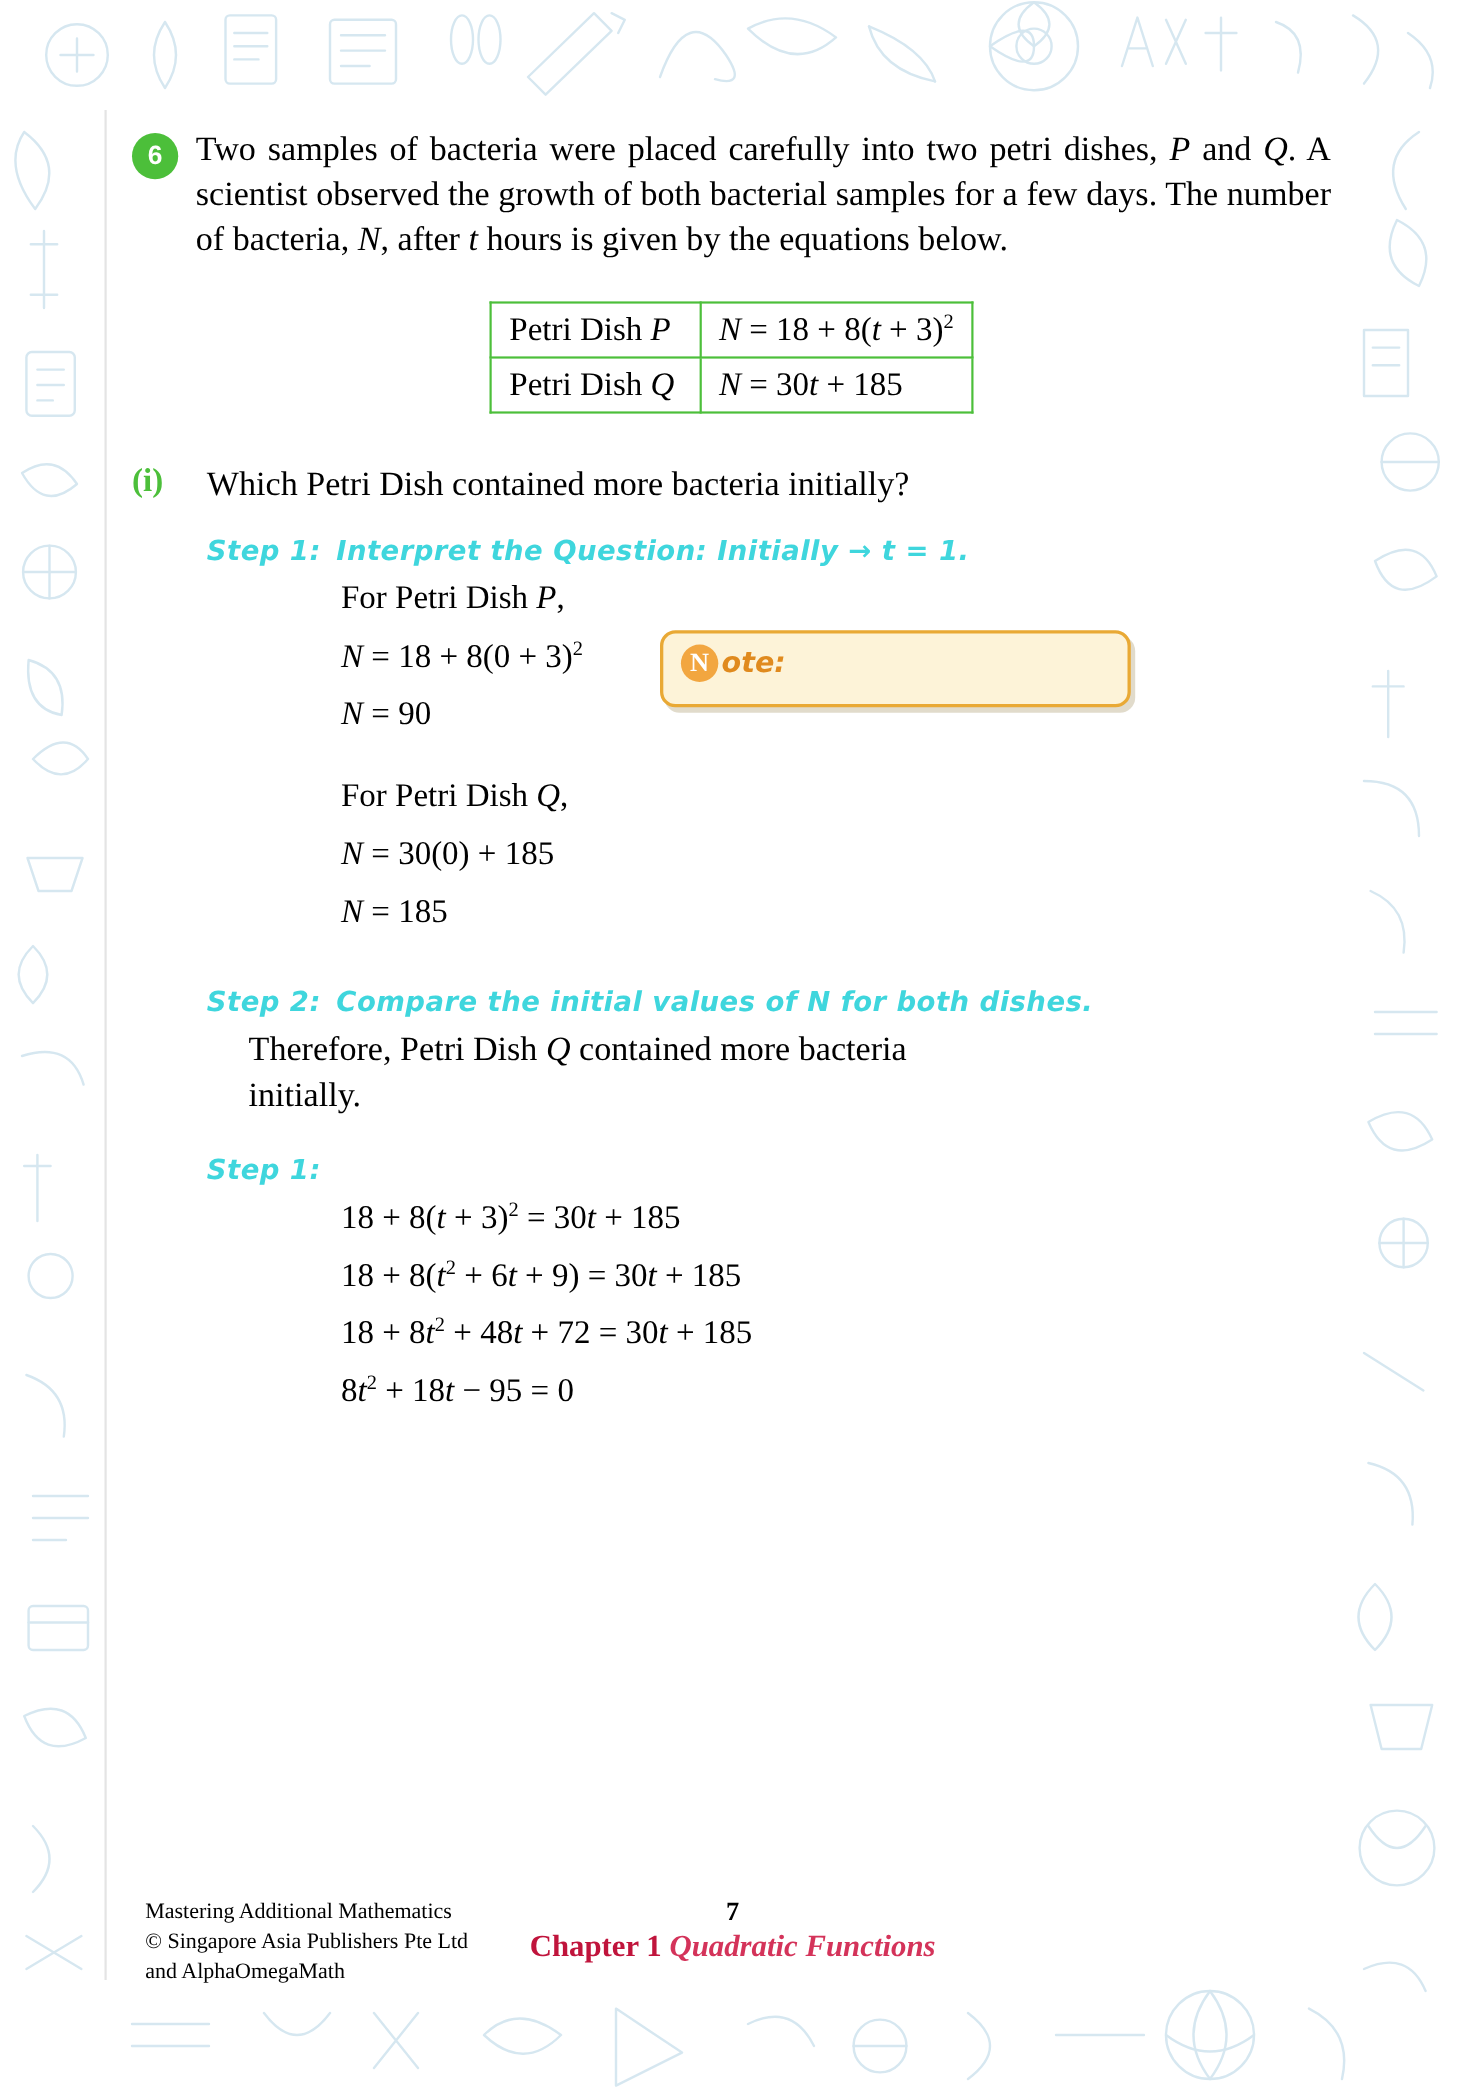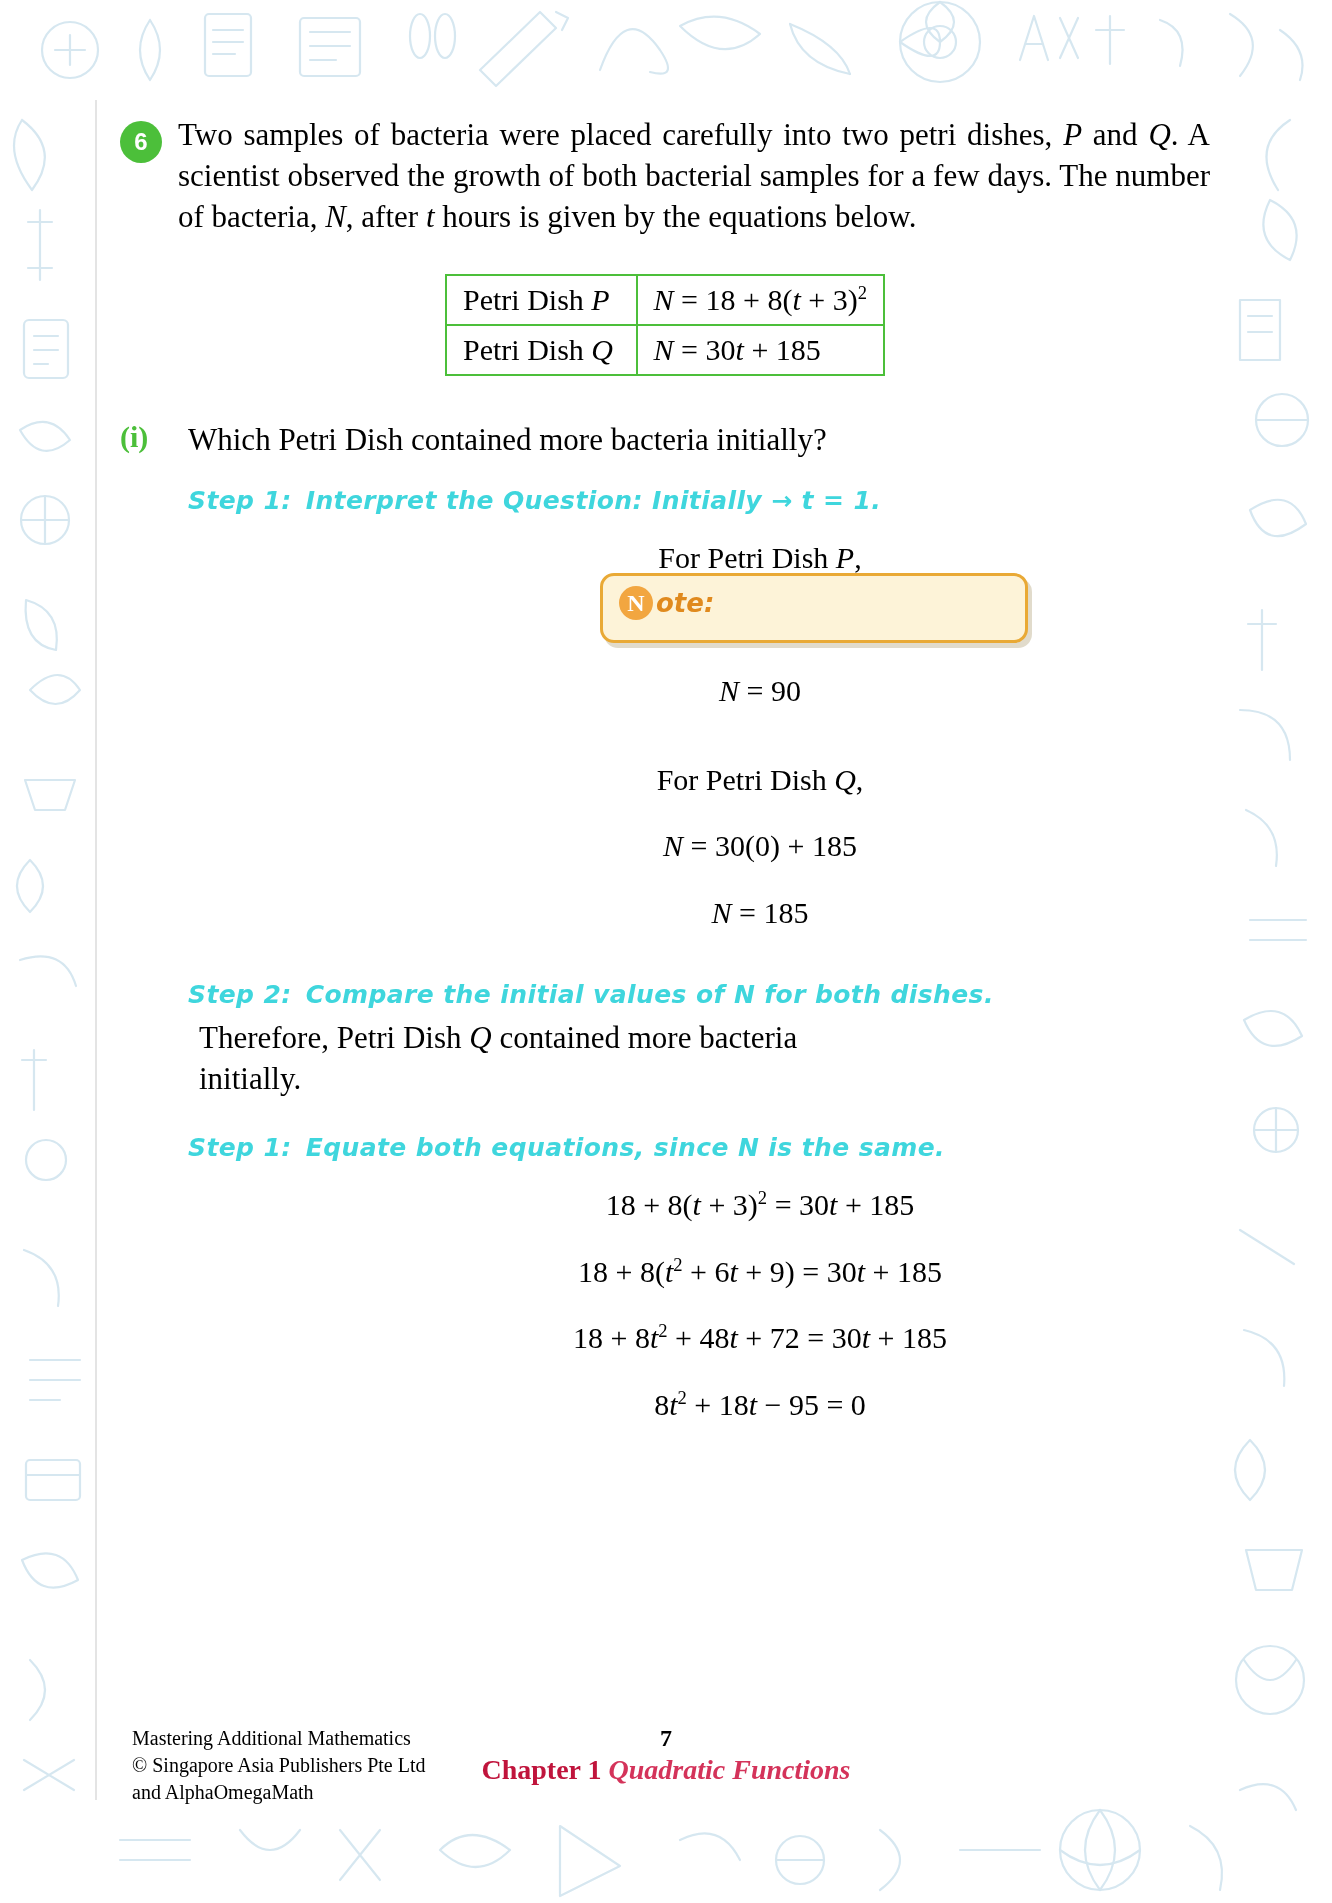--- a/index.html
+++ b/index.html
@@ -119,26 +119,26 @@
   }
   .step-label { flex: 0 0 auto; margin-right: 14px; white-space: nowrap; font-style: italic; }
   .step-txt  { flex: 1 1 auto; }
 
   .work {
     margin-left: 190px;
     font-size: 30px;
     line-height: 1.55;
     color: #000;
   }
-  .work .ln { margin-top: 20px; white-space: nowrap; text-align: center; }
+  .work .ln { margin-top: 6px; white-space: nowrap; }
   .work i { font-style: italic; }
   .gap { height: 22px; }
 
   .concl {
-    margin-left: 79px;
+    margin-left: 106px;
     margin-top: 8px;
     font-size: 31px;
     line-height: 1.33;
     color: #000;
     max-width: 700px;
   }
   .concl i { font-style: italic; }
 
   
   .note-box {
@@ -370,21 +370,20 @@
     <div class="step" style="margin-top:44px">
       <span class="step-label">Step 2:</span>
       <span class="step-txt">Compare the initial values of N for both dishes.</span>
     </div>
 
     <div class="concl">Therefore, Petri Dish <i>Q</i> contained more bacteria initially.</div>
 
 
     <div class="step" style="margin-top:34px">
       <span class="step-label">Step 1:</span>
-      <span class="step-txt">Equate both equations, since N is the same.</span>
     </div>
 
     <div class="work">
       <div class="ln">18 + 8(<i>t</i> + 3)<sup>2</sup> = 30<i>t</i> + 185</div>
       <div class="ln">18 + 8(<i>t</i><sup>2</sup> + 6<i>t</i> + 9) = 30<i>t</i> + 185</div>
       <div class="ln">18 + 8<i>t</i><sup>2</sup> + 48<i>t</i> + 72 = 30<i>t</i> + 185</div>
       <div class="ln">8<i>t</i><sup>2</sup> + 18<i>t</i> − 95 = 0</div>
     </div>
 
   </div>

